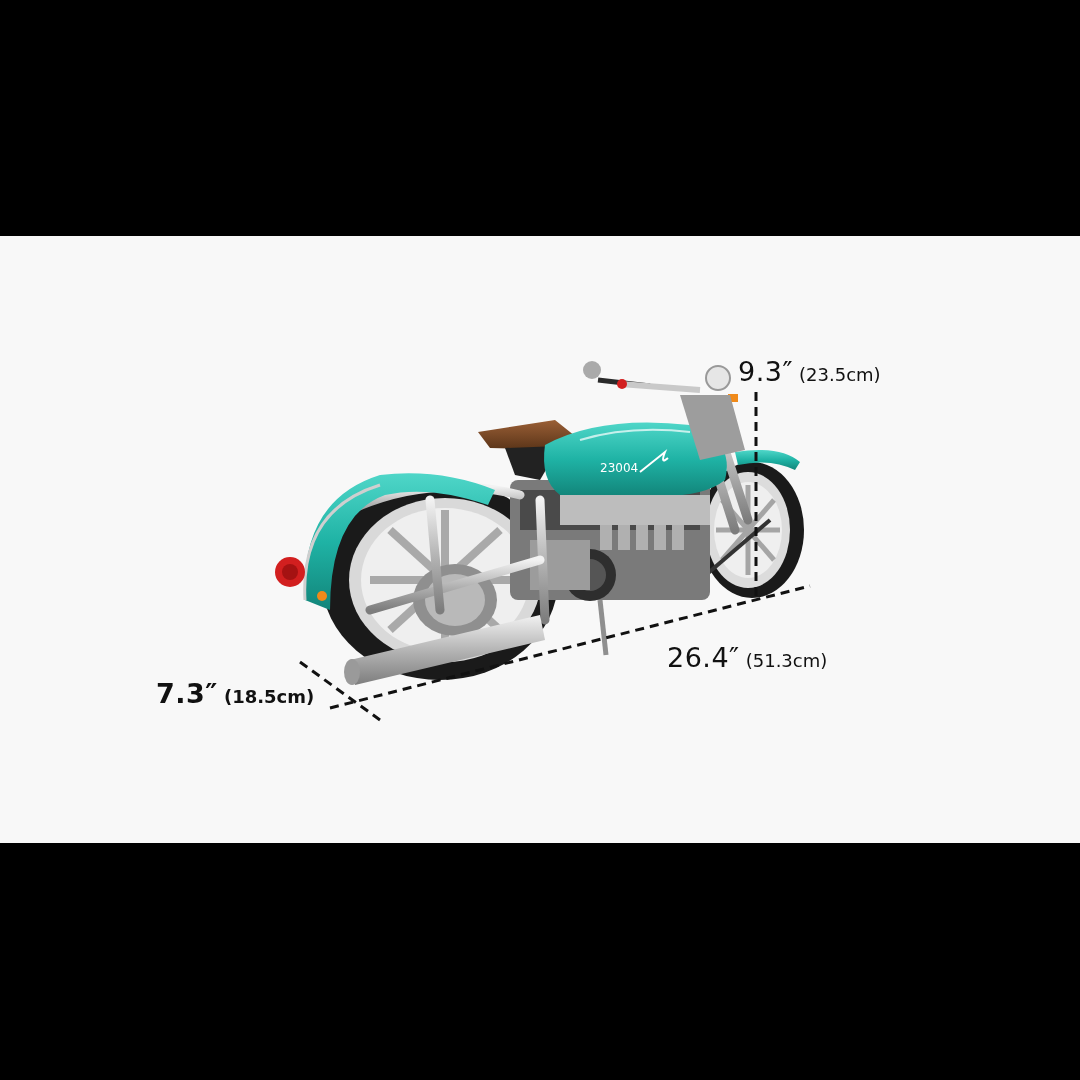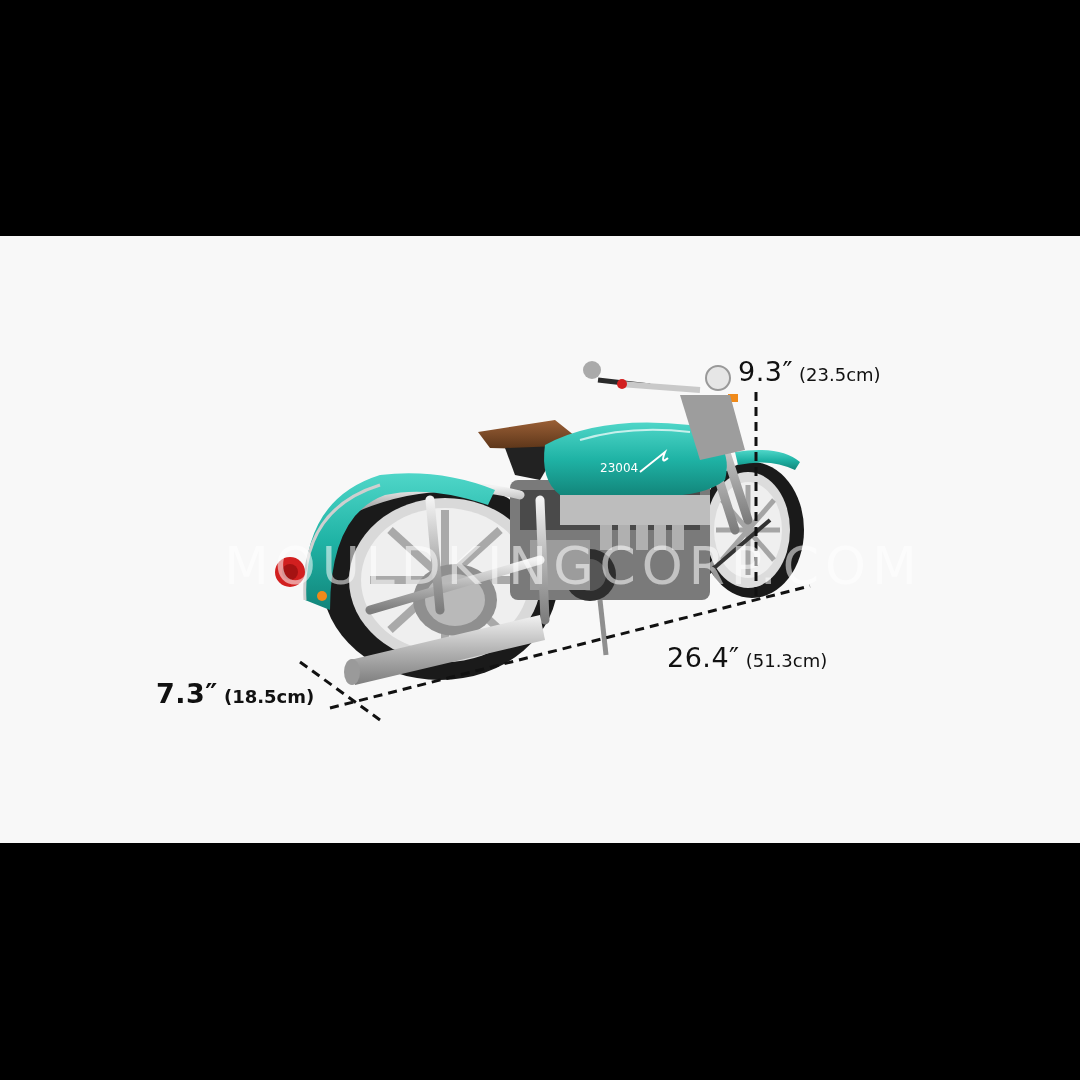--- a/index.html
+++ b/index.html
@@ -133,21 +133,20 @@
       <path d="M680 395 L730 395 L745 450 L700 460 Z" fill="#9d9d9d"></path>
     </g>
 
     <g stroke="#111" stroke-width="3" stroke-dasharray="9 6" fill="none">
       <line x1="756" y1="392" x2="756" y2="600"></line>
       <line x1="330" y1="708" x2="810" y2="586"></line>
       <line x1="300" y1="662" x2="380" y2="720"></line>
     </g>
   </svg>
 
-  <div class="watermark">MOULDKINGCORP.COM</div>
 
   <div class="dim-label" style="left:738px; top:122px;">
     <span class="big">9.3″</span><span class="small">(23.5cm)</span>
   </div>
 
   <div class="dim-label" style="left:667px; top:408px;">
     <span class="big">26.4″</span><span class="small">(51.3cm)</span>
   </div>
 
   <div class="dim-label" style="left:156px; top:444px;font-weight:bold;">

